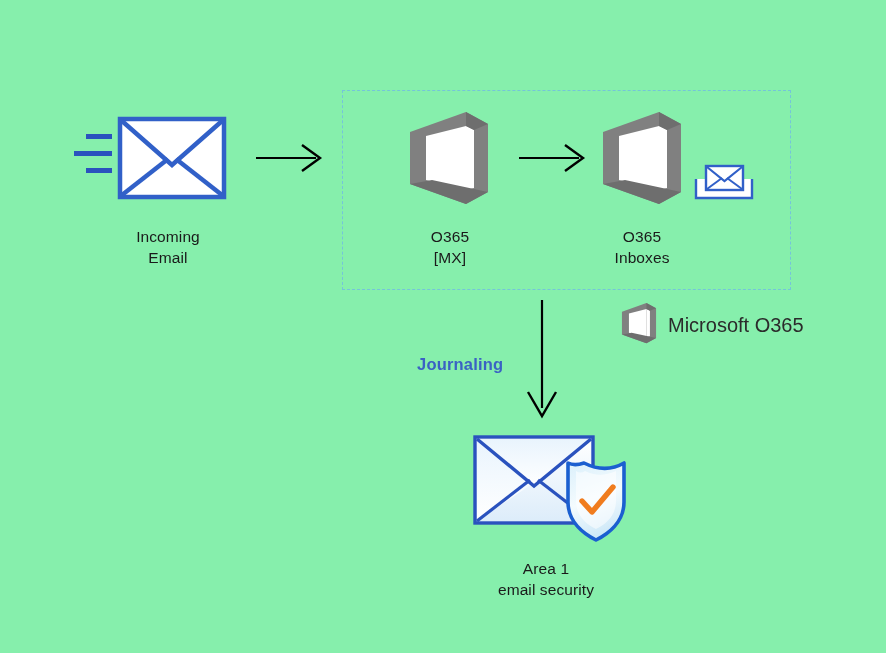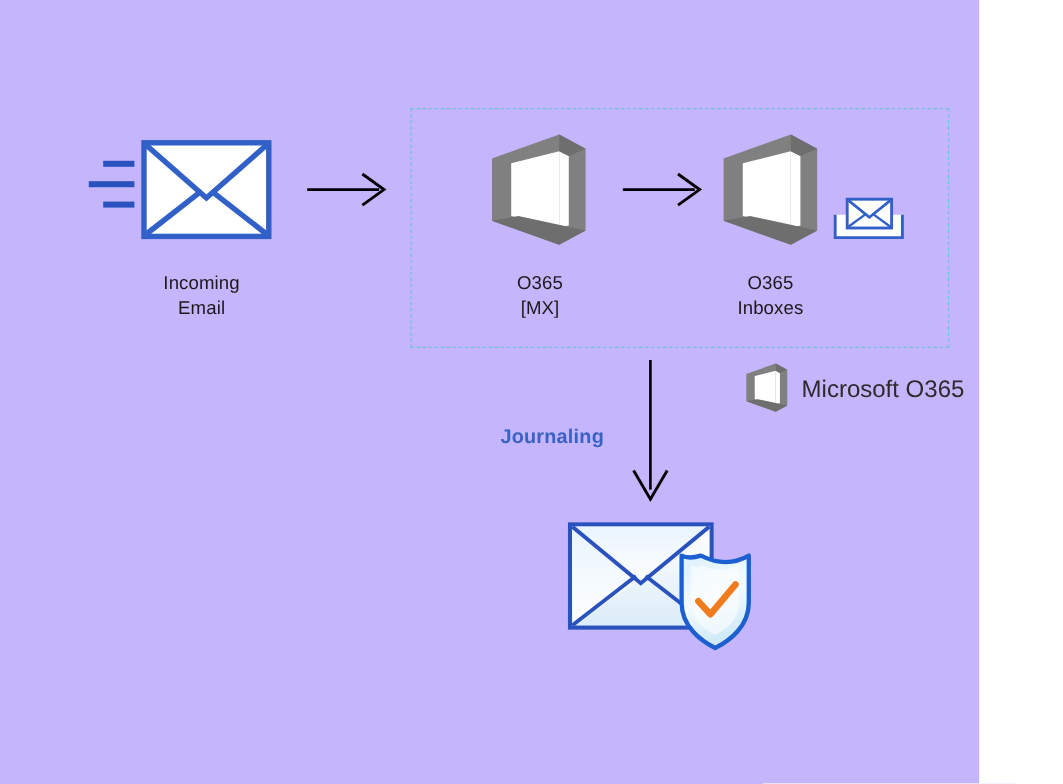--- a/index.html
+++ b/index.html
@@ -5,23 +5,23 @@
   html, body {
     margin: 0;
     padding: 0;
     background: #ffffff;
   }
   body {
     font-family: "Liberation Sans", sans-serif;
   }
   #canvas {
     position: relative;
-    width: 816px;
+    width: 886px;
     height: 653px;
-    background: #c4b5fd;
+    background: #86efac;
     overflow: hidden;
   }
   .node { position: absolute; }
   .label {
     position: absolute;
     text-align: center;
     color: #1a1a1a;
     font-size: 15.5px;
     line-height: 21px;
     font-family: "Liberation Sans", sans-serif;
@@ -193,14 +193,16 @@
                C 128 46 136 46 148 41
                L 148 71
                C 148 86 137 95 128 99
                C 119 95 108 86 108 71
                L 108 41
                C 111 43 114 43 117 41 Z" fill="#ffffff" opacity="0.55"></path>
 
       <path d="M 114 71 L 124 82 L 145 57" fill="none" stroke="#f07c1e" stroke-width="5.4" stroke-linecap="round" stroke-linejoin="round"></path>
     </svg>
   </div>
+  <div class="label" style="left:452px; top:558px; width:188px;">Area 1
+email security</div>
 
 </div>
 
 </body></html>

